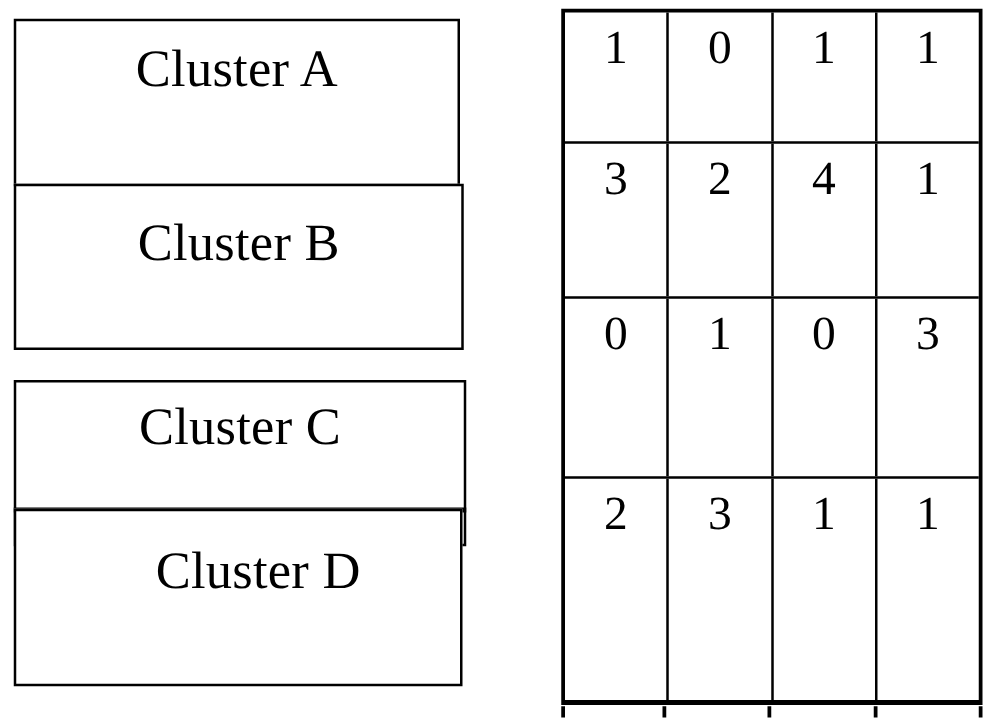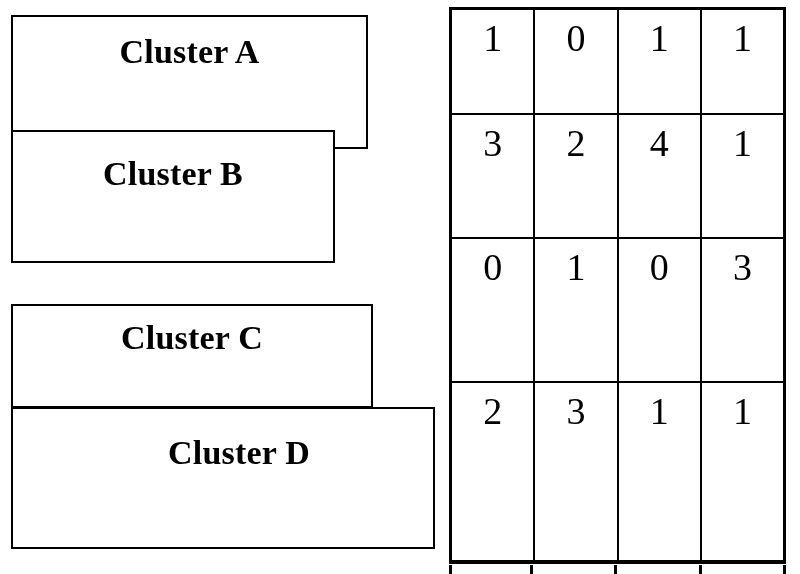--- a/index.html
+++ b/index.html
@@ -27,38 +27,37 @@
   .cluster-box {
     position: absolute;
     box-sizing: border-box;
     background: #ffffff;
     border: 2px solid #000000;
     display: flex;
     align-items: flex-start;
     justify-content: center;
   }
   .cluster-label {
-    font-size: 34px;
+    font-size: 42px;
     line-height: 1;
     letter-spacing: 0.2px;
     white-space: nowrap;
     color: #000000;
-    font-weight: bold;
   }
 
   #cluster-box-a { left: 11px;  top: 15px;  width: 357px; height: 134px; }
   #cluster-box-a .cluster-label { padding-top: 18px; }
 
-  #cluster-box-b { left: 11px;  top: 130px; width: 324px; height: 133px; }
+  #cluster-box-b { left: 11px;  top: 147px; width: 360px; height: 133px; }
   #cluster-box-b .cluster-label { padding-top: 25px; }
 
   #cluster-box-c { left: 11px;  top: 277px; width: 362px; height: 133px; margin-top: 27px; }
   #cluster-box-c .cluster-label { padding-top: 15px; }
 
-  #cluster-box-d { left: 11px;  top: 407px; width: 424px; height: 142px; padding-left: 32px; }
+  #cluster-box-d { left: 11px;  top: 407px; width: 359px; height: 142px; padding-left: 32px; }
   #cluster-box-d .cluster-label { padding-top: 27px; }
 
   
   #cluster-divider-cd {
     position: absolute;
     left: 11px;
     top: 406px;
     width: 362px;
     height: 4px;
     background: #000000;

